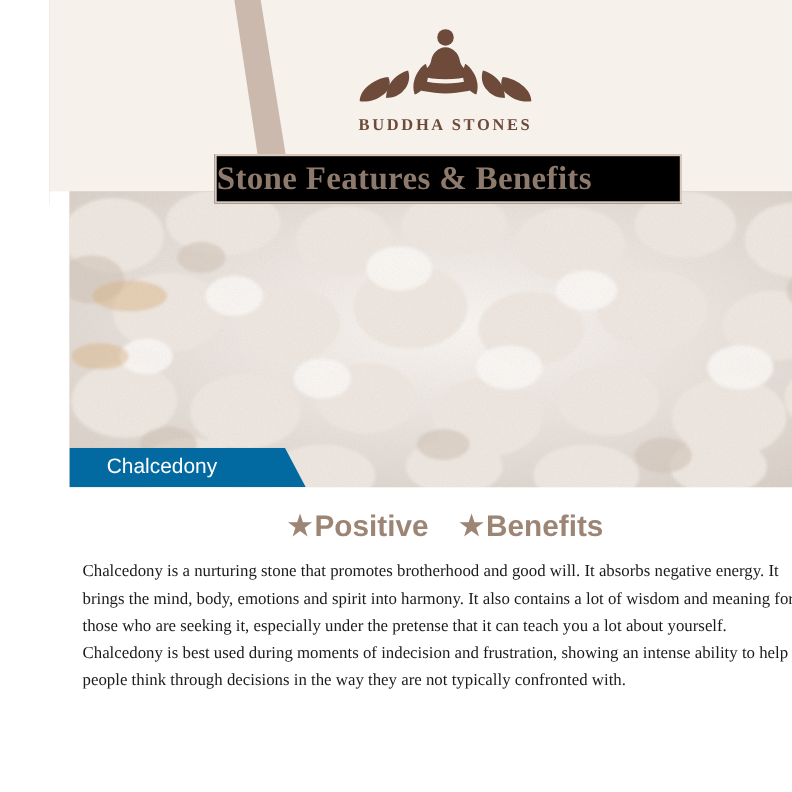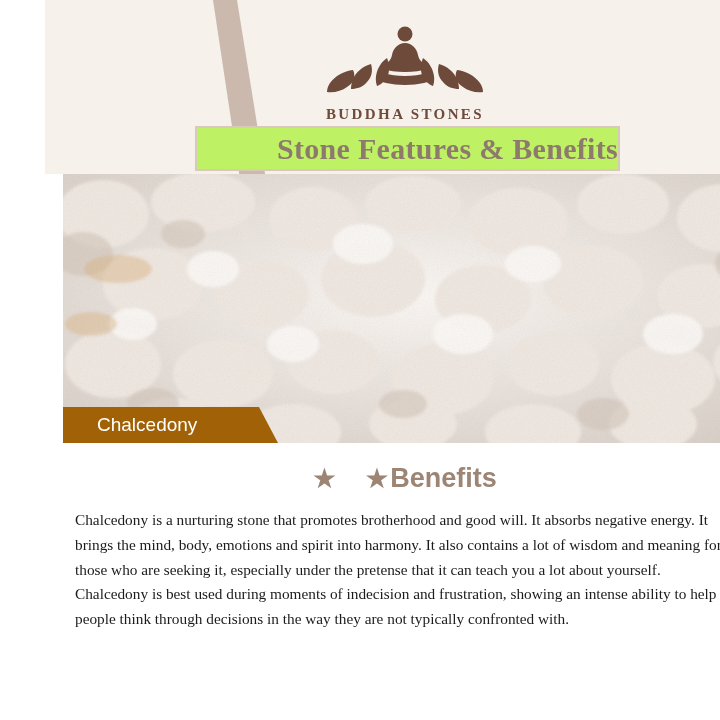--- a/index.html
+++ b/index.html
@@ -76,29 +76,29 @@
     font-size: 15px;
     letter-spacing: 2.4px;
     color: #6d4a3a;
     font-weight: bold;
     font-family: "Liberation Serif", serif;
   }
 
   
   .title-plate {
     position: absolute;
-    left: 150px; top: 126px;
+    left: 150px; top: 140px;
     width: 425px; height: 45px;
-    background: #bef264;
+    background: #000000;
     border: 2px solid #d9c9bd;
     box-sizing: border-box;
     z-index: 6;
     display: flex;
     align-items: center;
-    justify-content: flex-end;
+    justify-content: flex-start;
   }
   .title-plate .title-text {
     font-family: "Liberation Serif", serif;
     font-weight: bold;
     font-size: 30px;
     color: #8e7a6c;
     letter-spacing: 0.3px;
     white-space: nowrap;
   }
 
@@ -111,21 +111,21 @@
     background: #cfc6bf;
   }
   .photo svg { display:block; }
 
   
   .caption-tab {
     position: absolute;
     left: 18px; top: 407px;
     height: 36px;
     min-width: 196px;
-    background: #a16207;
+    background: #0369a1;
     z-index: 7;
     clip-path: polygon(0 0, 196px 0, 215px 36px, 0 36px);
     padding-right: 30px;
   }
   .caption-tab .caption-text {
     display: block;
     padding: 7px 0 0 34px;
     color: #ffffff;
     font-size: 19px;
     font-family: "Liberation Sans", sans-serif;
@@ -311,20 +311,21 @@
     <span class="caption-text">Chalcedony</span>
   </div>
 
   <div class="edge-left"></div>
   <div class="edge-right"></div>
 
   <div class="body-card">
     <div class="keywords">
       <div class="keyword">
         <span class="star">★</span>
+        <span>Positive</span>
       </div>
       <div class="keyword">
         <span class="star">★</span>
         <span>Benefits</span>
       </div>
     </div>
     <p class="description">Chalcedony is a nurturing stone that promotes brotherhood and good will. It absorbs negative energy. It brings the mind, body, emotions and spirit into harmony.  It also contains a lot of wisdom and meaning for those who are seeking it, especially under the pretense that it can teach you a lot about yourself. Chalcedony is best used during moments of indecision and frustration, showing an intense ability to help people think through decisions in the way they are not typically confronted with.</p>
   </div>
 
   <div class="bottom-fill"></div>

